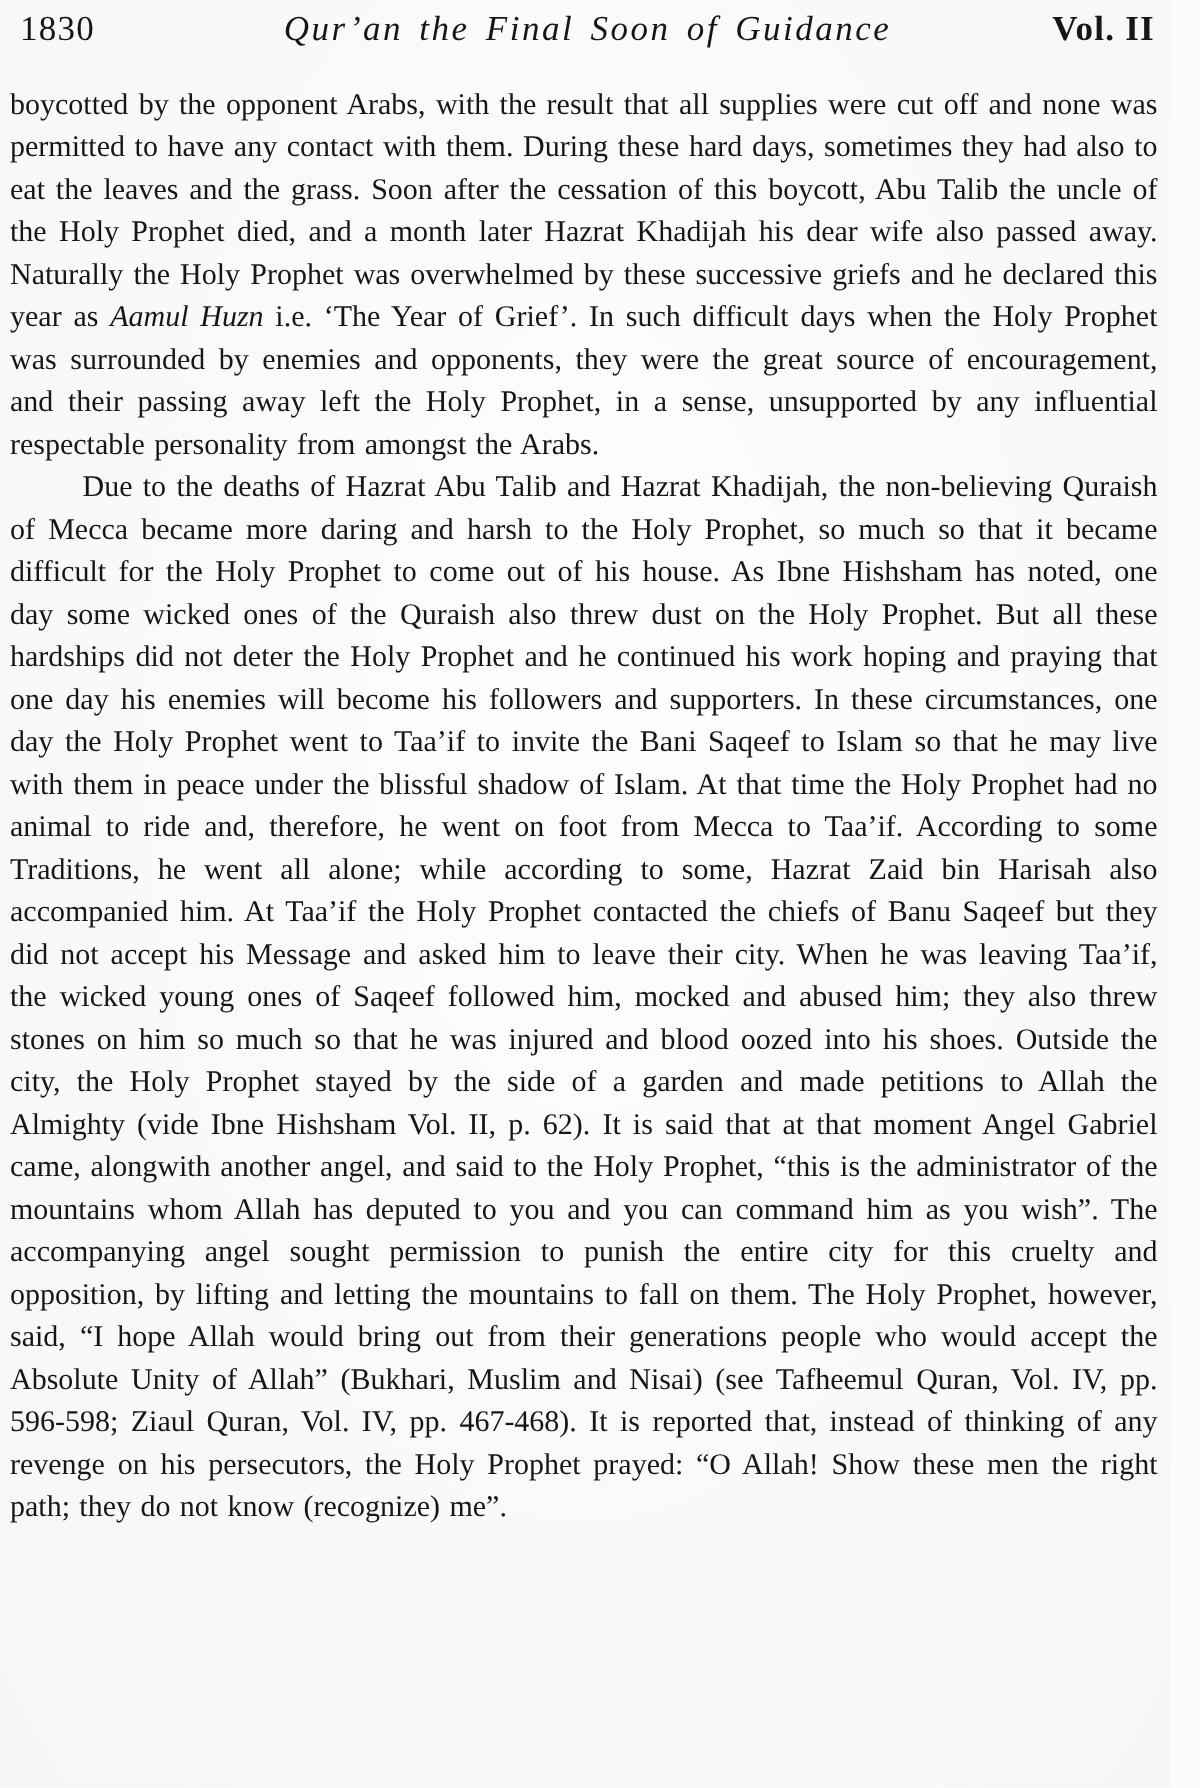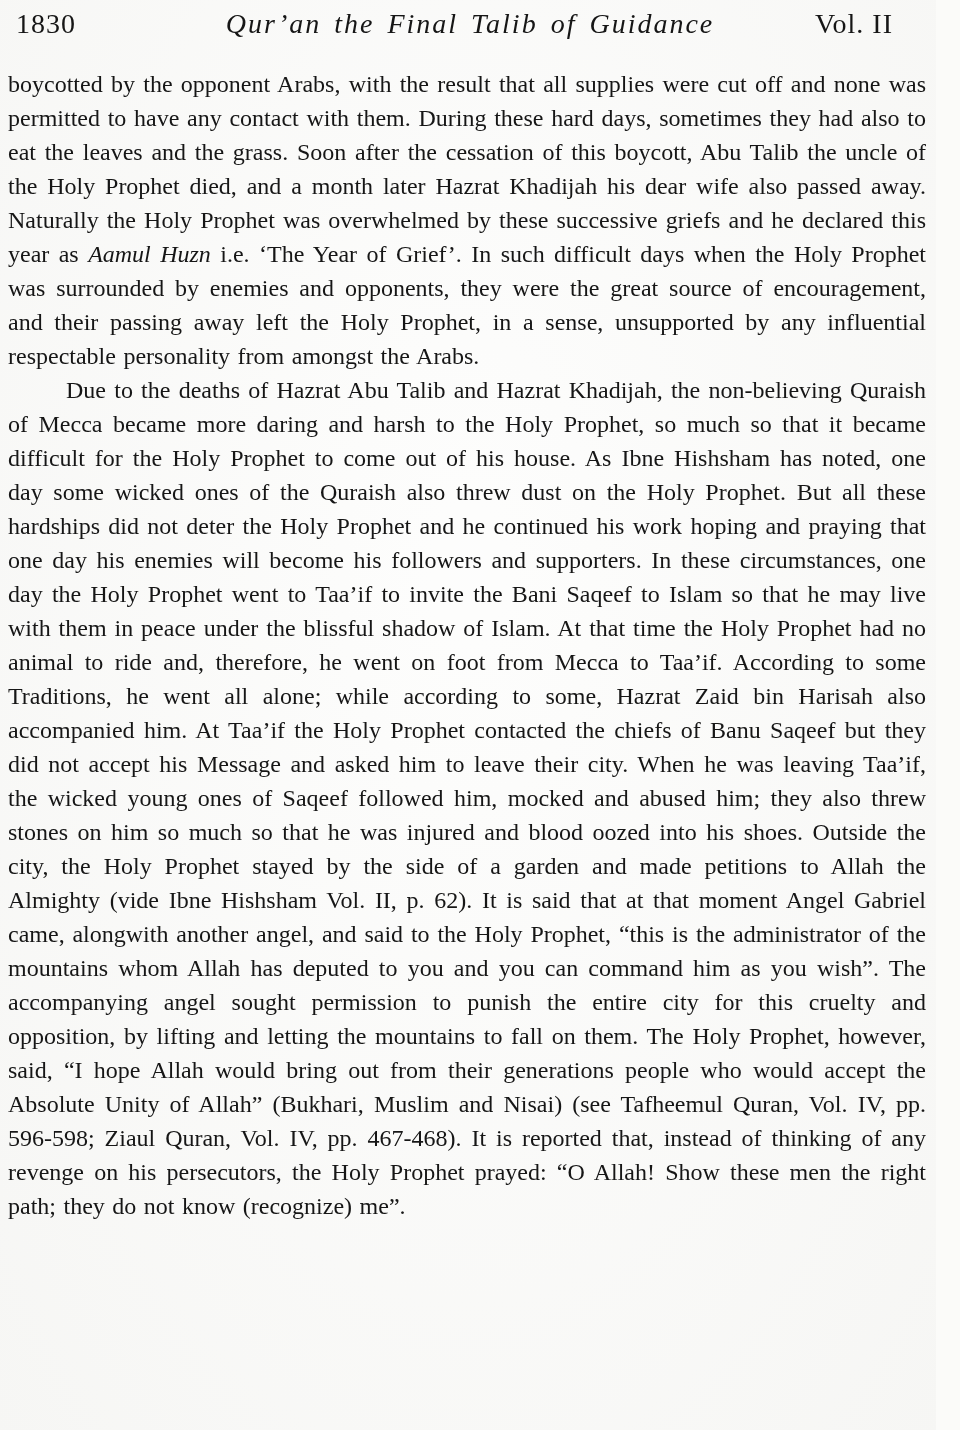--- a/index.html
+++ b/index.html
@@ -35,22 +35,23 @@
   }
   .page-header .running-title {
     flex: 1;
     text-align: center;
     font-style: italic;
     letter-spacing: 2px;
     word-spacing: 4px;
   }
   .page-header .volume {
     min-width: 140px;
-    text-align: center;
+    text-align: right;
     letter-spacing: 1px;
+    font-weight: bold;
   }
   .page-body {
     margin-top: 27px;
     font-size: 24px;
     line-height: 34px;
     text-align: justify;
     text-justify: inter-word;
     word-spacing: 1.5px;
   }
   p.para {
@@ -63,21 +64,21 @@
     font-style: italic;
   }
 </style>
 </head>
 <body>
 
 <div class="page">
 
   <div class="page-header">
     <span class="page-number">1830</span>
-    <span class="running-title">Qur’an the Final Talib of Guidance</span>
+    <span class="running-title">Qur’an the Final Soon of Guidance</span>
     <span class="volume">Vol. II</span>
   </div>
 
   <div class="page-body">
 
     <p class="para no-indent"><span>boycotted by the opponent Arabs, with the result that all supplies were cut off and none was permitted to have any contact with them. During these hard days, sometimes they had also to eat the leaves and the grass. Soon after the cessation of this boycott, Abu Talib the uncle of the Holy Prophet died, and a month later Hazrat Khadijah his dear wife also passed away. Naturally the Holy Prophet was overwhelmed by these successive griefs and he declared this year as </span><span class="italic-seg">Aamul Huzn</span><span> i.e. ‘The Year of Grief’. In such difficult days when the Holy Prophet was surrounded by enemies and opponents, they were the great source of encouragement, and their passing away left the Holy Prophet, in a sense, unsupported by any influential respectable personality from amongst the Arabs.</span></p>
 
     <p class="para"><span>Due to the deaths of Hazrat Abu Talib and Hazrat Khadijah, the non-believing Quraish of Mecca became more daring and harsh to the Holy Prophet, so much so that it became difficult for the Holy Prophet to come out of his house. As Ibne Hishsham has noted, one day some wicked ones of the Quraish also threw dust on the Holy Prophet. But all these hardships did not deter the Holy Prophet and he continued his work hoping and praying that one day his enemies will become his followers and supporters. In these circumstances, one day the Holy Prophet went to Taa’if to invite the Bani Saqeef to Islam so that he may live with them in peace under the blissful shadow of Islam. At that time the Holy Prophet had no animal to ride and, therefore, he went on foot from Mecca to Taa’if. According to some Traditions, he went all alone; while according to some, Hazrat Zaid bin Harisah also accompanied him. At Taa’if the Holy Prophet contacted the chiefs of Banu Saqeef but they did not accept his Message and asked him to leave their city. When he was leaving Taa’if, the wicked young ones of Saqeef followed him, mocked and abused him; they also threw stones on him so much so that he was injured and blood oozed into his shoes. Outside the city, the Holy Prophet stayed by the side of a garden and made petitions to Allah the Almighty (vide Ibne Hishsham Vol. II, p. 62). It is said that at that moment Angel Gabriel came, alongwith another angel, and said to the Holy Prophet, “this is the administrator of the mountains whom Allah has deputed to you and you can command him as you wish”. The accompanying angel sought permission to punish the entire city for this cruelty and opposition, by lifting and letting the mountains to fall on them. The Holy Prophet, however, said, “I hope Allah would bring out from their generations people who would accept the Absolute Unity of Allah” (Bukhari, Muslim and Nisai) (see Tafheemul Quran, Vol. IV, pp. 596-598; Ziaul Quran, Vol. IV, pp. 467-468). It is reported that, instead of thinking of any revenge on his persecutors, the Holy Prophet prayed: “O Allah! Show these men the right path; they do not know (recognize) me”.</span></p>
 
 

